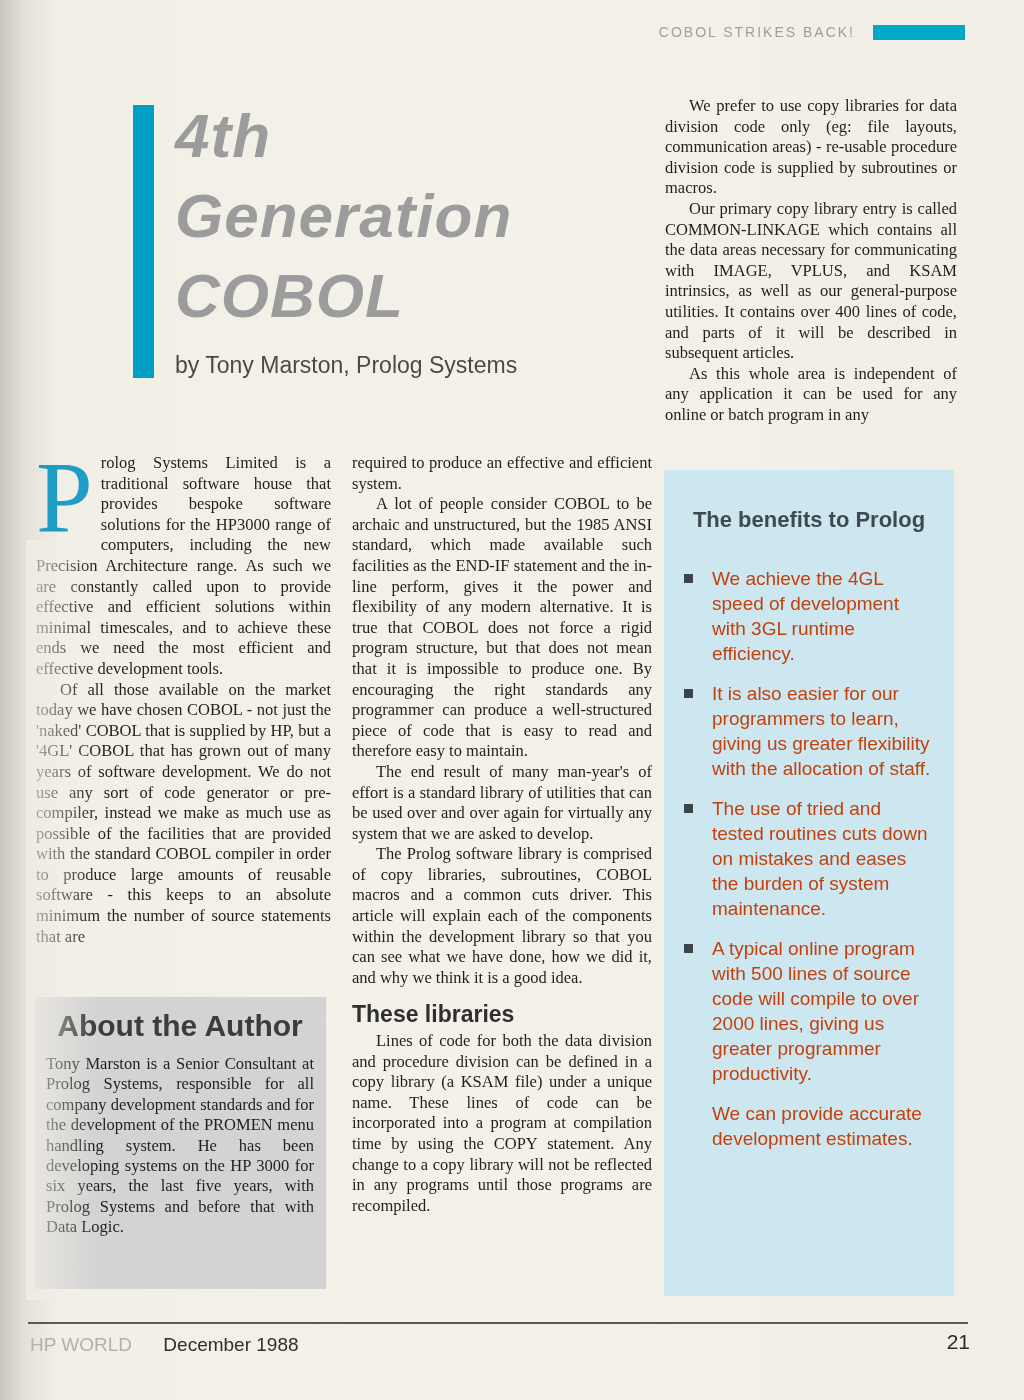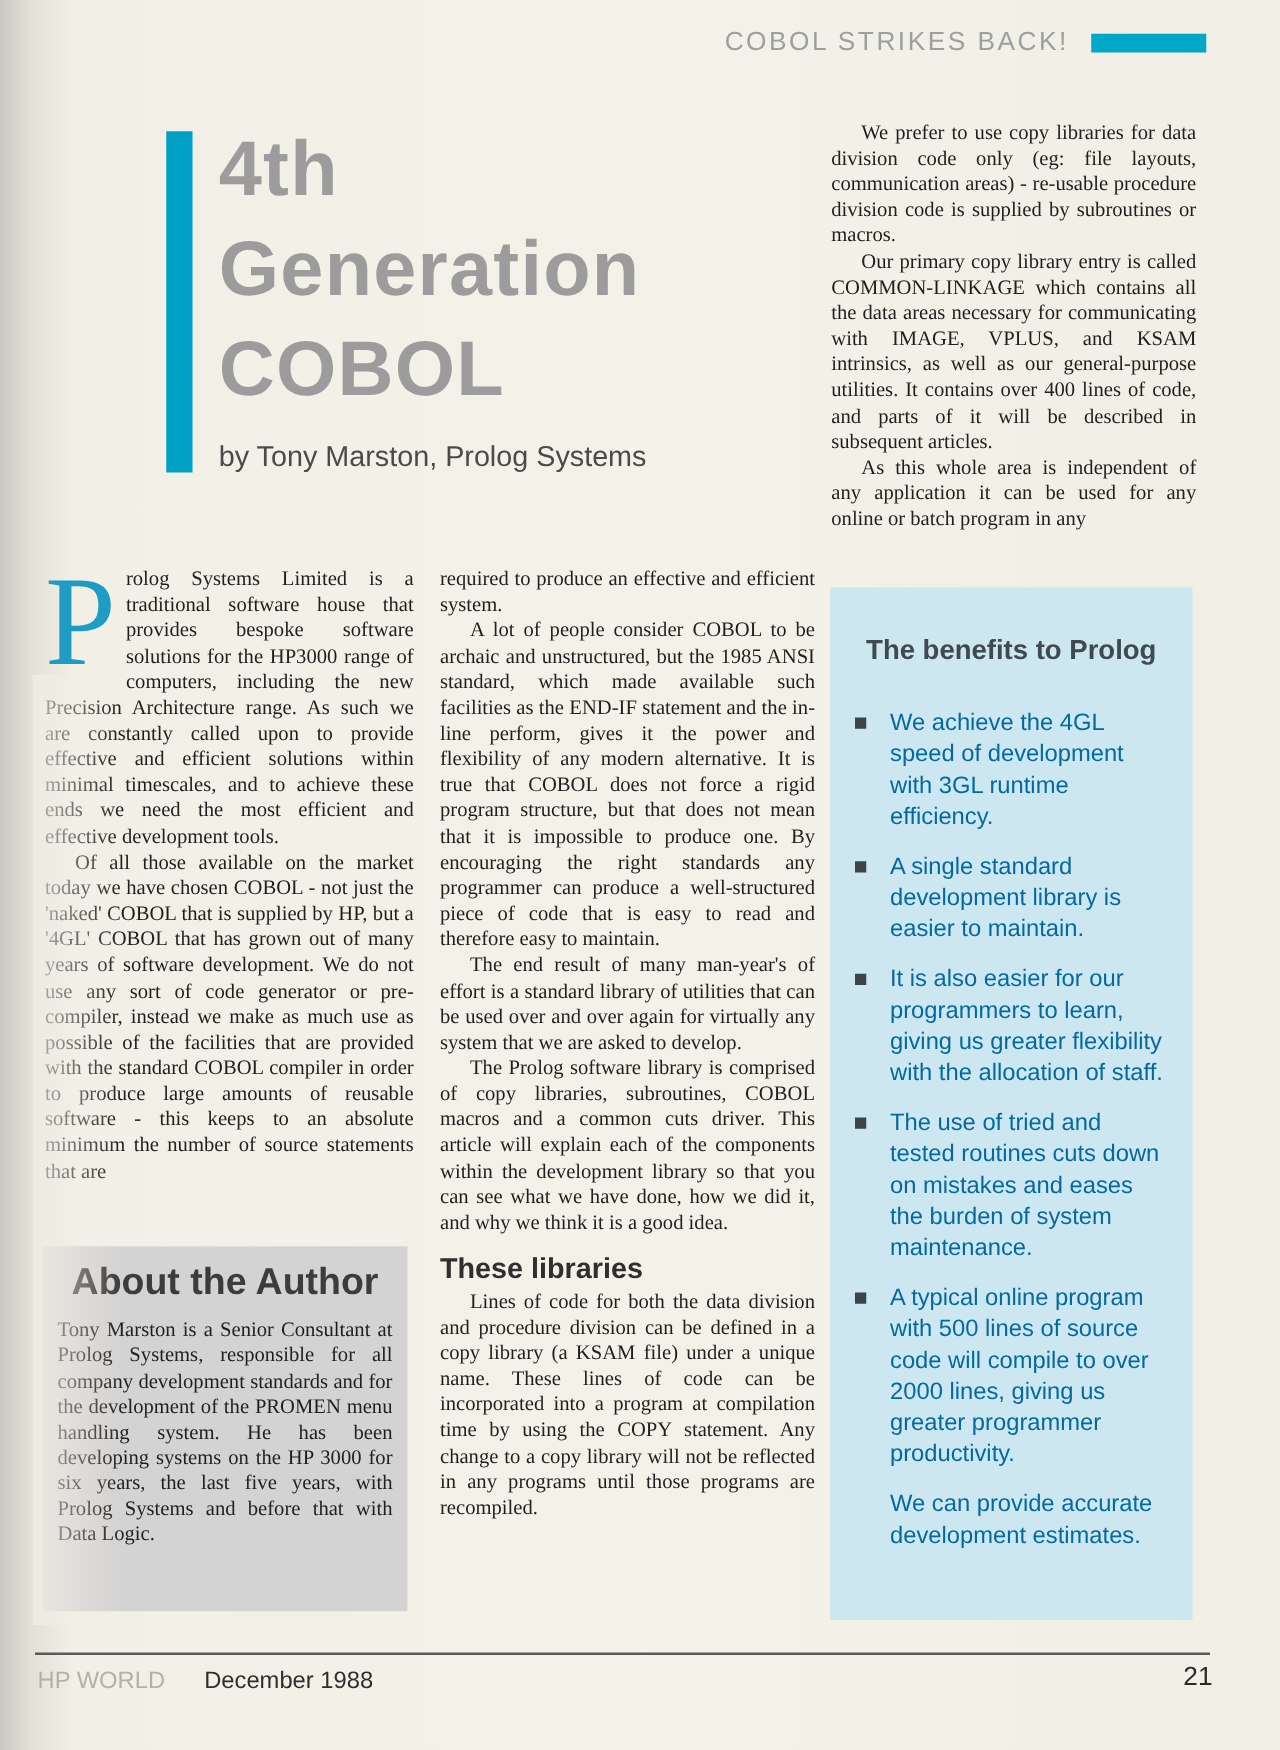--- a/index.html
+++ b/index.html
@@ -2,26 +2,26 @@
 <html><head>
 <meta charset="utf-8">
 <style>
   html,body{margin:0;padding:0;}
   body{width:1024px;height:1400px;overflow:hidden;background:#e8e5dc;}
   .page{position:relative;width:1024px;height:1400px;
         background:linear-gradient(90deg,#c9c7c0 0px,#e4e1d8 26px,#f2efe6 60px,#f4f1e8 50%,#f1eee5 100%);
         font-family:"Liberation Serif",serif;color:#1f1f1f;}
   
   .masthead{position:absolute;top:22px;left:0;width:965px;text-align:right;white-space:nowrap;}
-  .strapline{font-family:"Liberation Sans",sans-serif;font-size:21px;letter-spacing:2px;color:#9aa0a0;vertical-align:middle;}
+  .strapline{font-family:"Liberation Sans",sans-serif;font-size:14px;letter-spacing:2px;color:#9aa0a0;vertical-align:middle;}
   .strapline-bar{display:inline-block;width:92px;height:15px;background:#00a7c7;margin-left:14px;vertical-align:middle;}
   
   .title-accent-bar{position:absolute;left:133px;top:105px;width:21px;height:273px;background:#00a0c4;}
   .title{position:absolute;left:175px;top:96px;margin:0;font-family:"Liberation Sans",sans-serif;
-         font-weight:bold;font-size:62px;line-height:80px;color:#9c9c9c;letter-spacing:1px;}
+         font-weight:bold;font-size:62px;line-height:80px;color:#9c9c9c;letter-spacing:1px;font-style:italic;}
   .byline{position:absolute;left:175px;top:352px;font-family:"Liberation Sans",sans-serif;font-size:23px;color:#4a4a4a;}
   
   .col{position:absolute;font-size:16.5px;line-height:20.6px;text-align:justify;}
   .col p{margin:0;}
   .col p.ind{text-indent:24px;}
   .col-left{left:36px;top:453px;width:295px;}
   .col-middle{left:352px;top:453px;width:300px;}
   .col-right-top{left:665px;top:96px;width:292px;}
   .dropcap{float:left;font-family:"Liberation Serif",serif;font-size:102px;line-height:82px;
            color:#1e9cc4;margin:4px 8px 0 0;}
@@ -32,21 +32,21 @@
               padding:6px 12px;box-sizing:border-box;}
   .author-box h2{font-family:"Liberation Sans",sans-serif;font-weight:bold;font-size:30px;line-height:37px;
                  color:#3c3c3c;text-align:center;margin:4px 0 10px 0;}
   .author-box p{margin:0;font-size:16.5px;line-height:20.4px;text-align:justify;}
   
   .benefits-box{position:absolute;left:664px;top:470px;width:290px;height:826px;background:#cde7f1;
                 padding:26px 18px;box-sizing:border-box;font-family:"Liberation Sans",sans-serif;}
   .benefits-box h2{font-weight:bold;font-size:22px;line-height:36px;color:#3e4a4f;text-align:center;margin:6px 0 28px 0;}
   .benefits-intro{font-size:19px;line-height:25px;color:#333;text-align:justify;margin:0 0 20px 0;}
   .benefits-list{list-style:none;margin:0;padding:0;}
-  .benefits-list li{position:relative;padding-left:30px;margin-bottom:15px;font-size:19px;line-height:25px;color:#0369a1;}
+  .benefits-list li{position:relative;padding-left:30px;margin-bottom:15px;font-size:19px;line-height:25px;color:#c2410c;}
   .bullet-square{position:absolute;left:2px;top:8px;width:9px;height:9px;background:#3b4449;}
   
   .fade-left{position:absolute;left:26px;top:540px;width:70px;height:760px;pointer-events:none;
              background:linear-gradient(90deg,rgba(242,239,230,0.75),rgba(242,239,230,0));}
   
   .footer-rule{position:absolute;left:28px;top:1322px;width:940px;height:2px;background:#5a5a5a;}
   .footer-left{position:absolute;left:30px;top:1334px;font-family:"Liberation Sans",sans-serif;font-size:19px;color:#2e2e2e;}
   .footer-mag{color:#b3b1aa;margin-right:26px;text-align:center;}
   .footer-page{position:absolute;right:54px;top:1330px;font-family:"Liberation Sans",sans-serif;font-size:21px;color:#2a2a2a;}
 </style>
@@ -90,21 +90,20 @@
 
   <aside class="author-box">
     <h2>About the Author</h2>
     <p>Tony Marston is a Senior Consultant at Prolog Systems, responsible for all company development standards and for the development of the PROMEN menu handling system.  He has been developing systems on the HP 3000 for six years, the last five years, with Prolog Systems and before that with Data Logic.</p>
   </aside>
 
   <aside class="benefits-box">
     <h2>The benefits to Prolog</h2>
     <ul class="benefits-list">
       <li><span class="bullet-square"></span><span>We achieve the 4GL speed of development with 3GL runtime efficiency.</span></li>
-      <li><span class="bullet-square"></span><span>A single standard development library is easier to maintain.</span></li>
       <li><span class="bullet-square"></span><span>It is also easier for our programmers to learn, giving us greater flexibility with the allocation of staff.</span></li>
       <li><span class="bullet-square"></span><span>The use of tried and tested routines cuts down on mistakes and eases the burden of system maintenance.</span></li>
       <li><span class="bullet-square"></span><span>A typical online program with 500 lines of source code will compile to over 2000 lines, giving us greater programmer productivity.</span></li>
       <li><span>We can provide accurate development estimates.</span></li>
 
     </ul>
   </aside>
 
   <div class="fade-left"></div>
 

